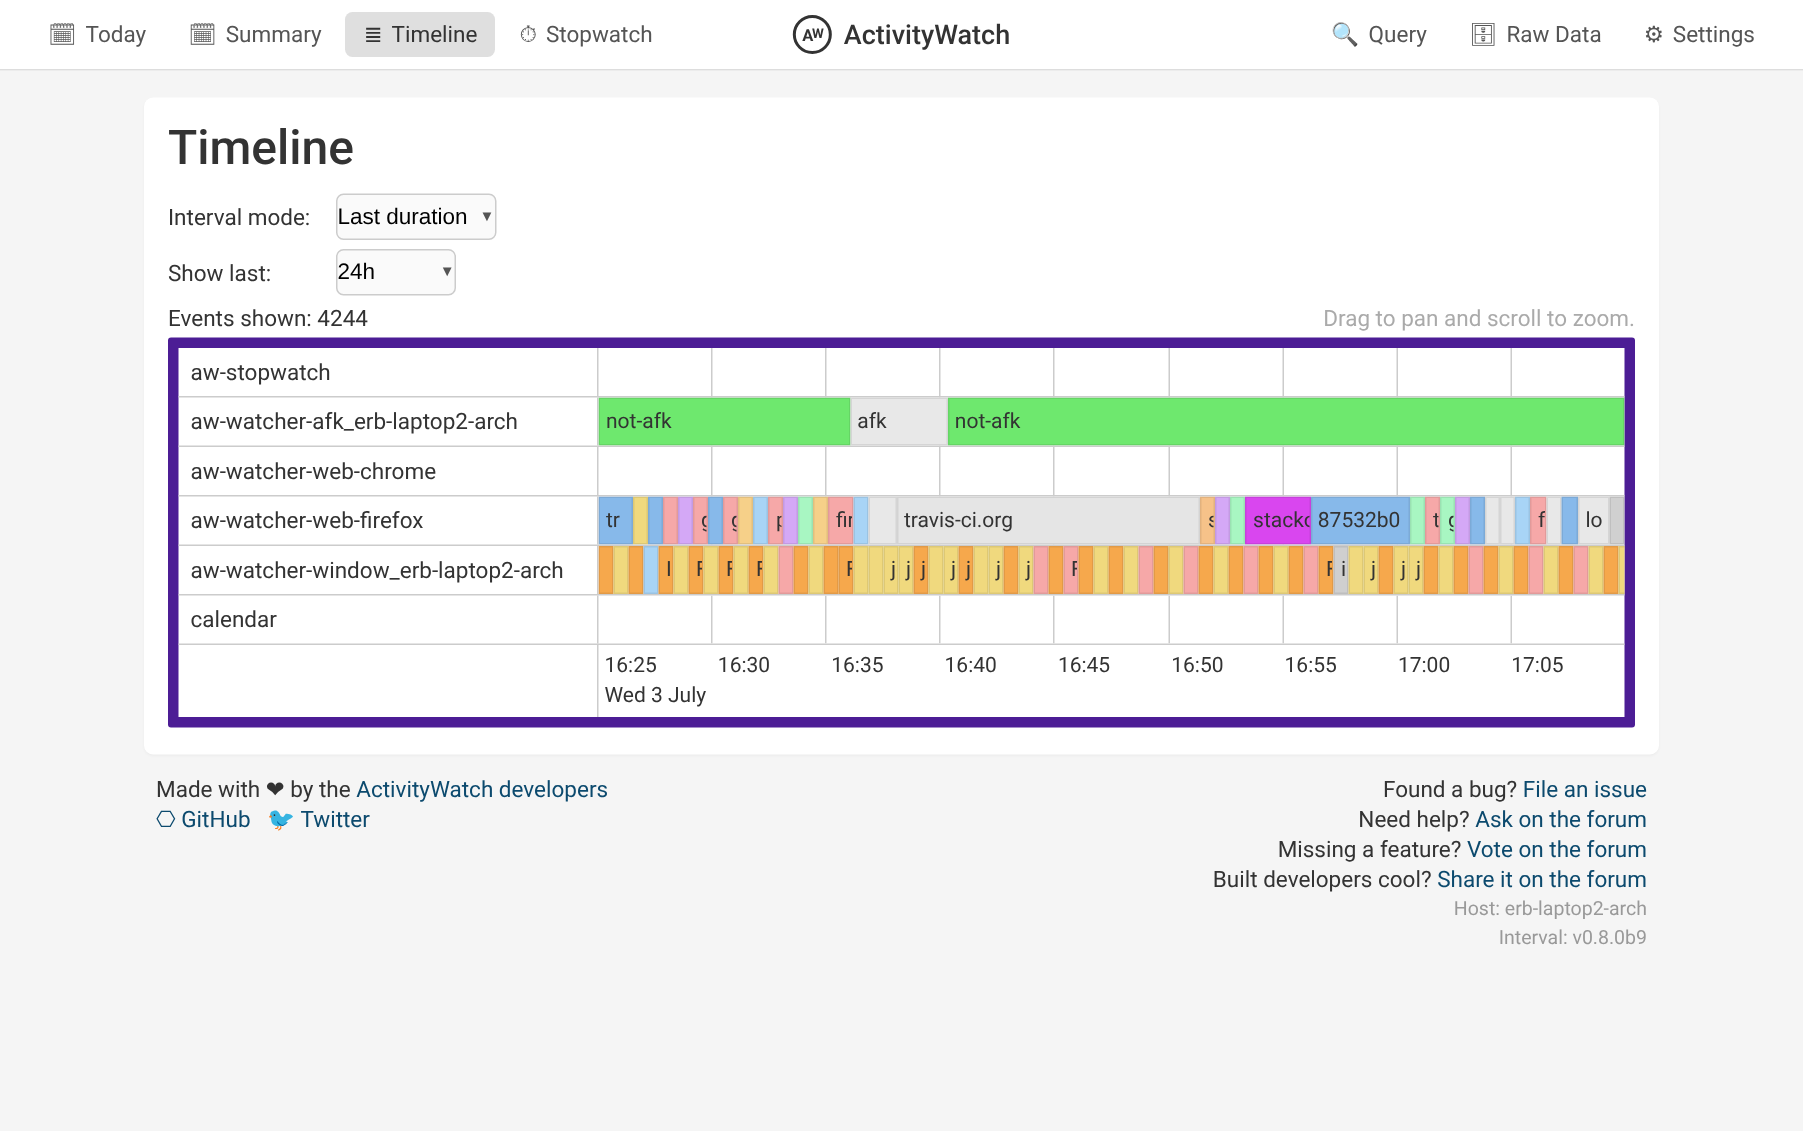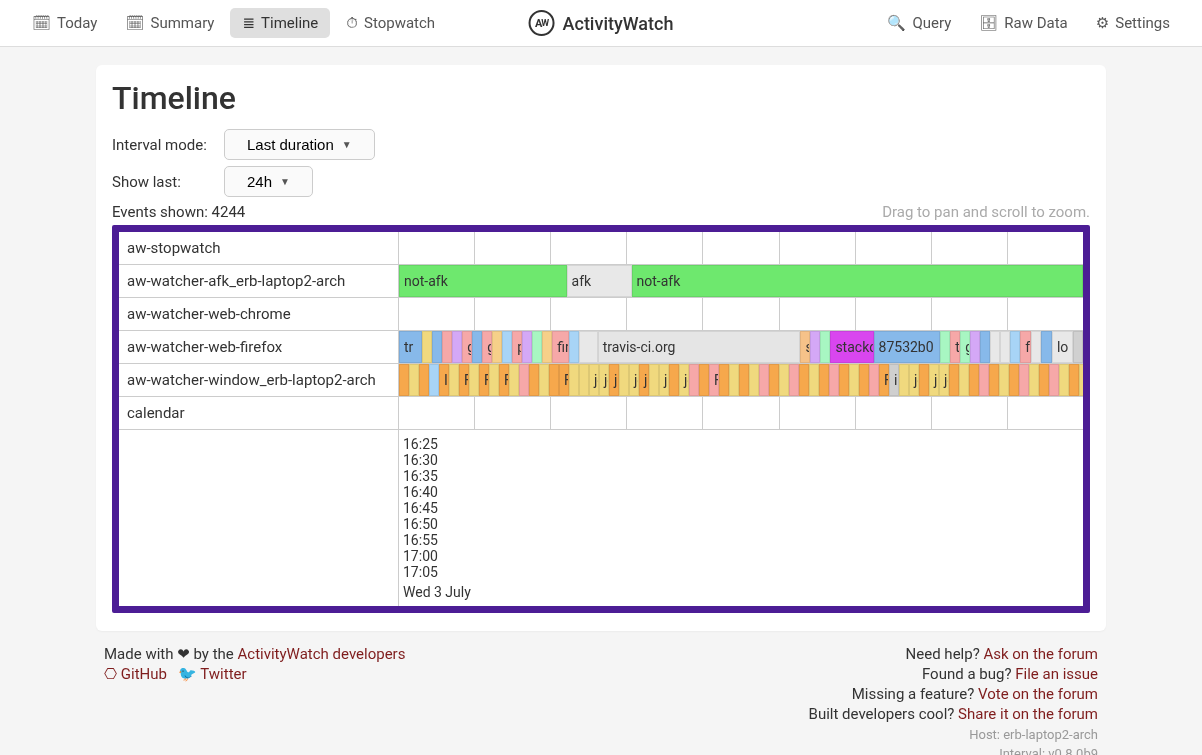--- a/index.html
+++ b/index.html
@@ -10,40 +10,40 @@
 .nav-item { padding: 6px 12px; border-radius: 5px; color: #555; text-decoration: none; cursor: pointer; display: inline-flex; align-items: center; gap: 6px; }
 .nav-item.active { background: #dfdfdf; color: #333; }
 .nav-brand { position: absolute; left: 50%; transform: translateX(-50%); display: flex; align-items: center; gap: 8px; font-weight: 500; font-size: 18px; }
 .nav-brand-icon { border: 2px solid #333; border-radius: 50%; width: 26px; height: 26px; display: inline-flex; align-items: center; justify-content: center; font-size: 11px; font-weight: bold; letter-spacing: -1px; }
 .page-bg { background: #f5f5f5; padding: 18px 0 0 0; min-height: calc(100vh - 48px); }
 .card { max-width: 1010px; margin: 0 auto; background: #fff; border-radius: 6px; padding: 14px 16px 18px; box-shadow: 0 1px 2px rgba(0,0,0,0.04); }
 h1 { font-size: 32px; font-weight: 500; margin-bottom: 12px; }
 .controls { margin-bottom: 6px; }
 .control-row { display: flex; align-items: center; gap: 10px; margin-bottom: 6px; }
 .control-label { min-width: 102px; }
-.dropdown-btn { border: 1px solid #ccc; background: #fafafa; padding: 6px 22px; border-radius: 5px; cursor: pointer; display: inline-flex; align-items: center; gap: 8px; font-size: 15px; }
+.dropdown-btn { border: 1px solid #ccc; background: #fafafa; padding: 6px 0; border-radius: 5px; cursor: pointer; display: inline-flex; align-items: center; gap: 8px; font-size: 15px; }
 .dropdown-btn .chev { font-size: 10px; color: #555; }
 .events-hint-row { display: flex; justify-content: space-between; margin-bottom: 4px; }
 .hint-right { color: #aaa; }
 .timeline-grid { border: 7px solid #4c1d95; border-radius: 2px; }
 .t-row { display: flex; border-bottom: 1px solid #ccc; }
 .t-row:last-child { border-bottom: none; }
 .t-label { width: 280px; min-width: 280px; padding: 7px 8px; border-right: 1px solid #ccc; white-space: nowrap; overflow: hidden; }
 .t-track { flex: 1; position: relative; overflow: hidden; }
 .t-gridlines { position: absolute; inset: 0; display: flex; pointer-events: none; }
 .t-gridcol { flex: 1; border-right: 1px solid #ccc; }
 .t-gridcol:last-child { border-right: none; }
 .t-blocks { position: absolute; inset: 0; display: flex; align-items: stretch; }
 .block { height: 100%; display: inline-flex; align-items: center; padding: 0 4px; font-size: 14px; white-space: nowrap; overflow: hidden; border: 1px solid rgba(0,0,0,0.08); }
 .axis-row .t-track { padding: 6px 0 6px 4px; }
-.axis-ticks { display: flex; flex-direction: column; }
+.axis-ticks { display: flex; }
 .axis-tick { flex: 1; font-size: 14px; }
 .axis-date { padding-top: 4px; font-size: 14px; }
 .footer { max-width: 1010px; margin: 14px auto 0; display: flex; justify-content: space-between; padding: 0 8px 20px; }
-.footer a { color: #7f1d1d; text-decoration: none; }
+.footer a { color: #0c4a6e; text-decoration: none; }
 .footer-left p, .footer-right p { margin-bottom: 2px; }
 .footer-right { text-align: right; }
 .footer-meta { color: #999; font-size: 13px; margin-top: 4px; }
 .axis-row .t-label { border-right: 1px solid #ccc; }
 </style>
 </head>
 <body>
 
 <div class="navbar">
   <div class="nav-left" id="nav-left">
@@ -344,21 +344,21 @@
 
   <div class="footer">
     <div class="footer-left">
       <p><span>Made with ❤ by the </span><a href="#">ActivityWatch developers</a></p>
       <p>
         <a href="#"><span>⎔</span> <span>GitHub</span></a>&nbsp;&nbsp;
         <a href="#"><span>🐦</span> <span>Twitter</span></a>
       </p>
     </div>
     <div class="footer-right">
+      <p><span>Found a bug? </span><a href="#">File an issue</a></p>
       <p><span>Need help? </span><a href="#">Ask on the forum</a></p>
-      <p><span>Found a bug? </span><a href="#">File an issue</a></p>
       <p><span>Missing a feature? </span><a href="#">Vote on the forum</a></p>
       <p><span>Built developers cool? </span><a href="#">Share it on the forum</a></p>
       <p class="footer-meta">Host: erb-laptop2-arch</p>
       <p class="footer-meta">Interval: v0.8.0b9</p>
     </div>
   </div>
 </div>
 
 </body></html>

